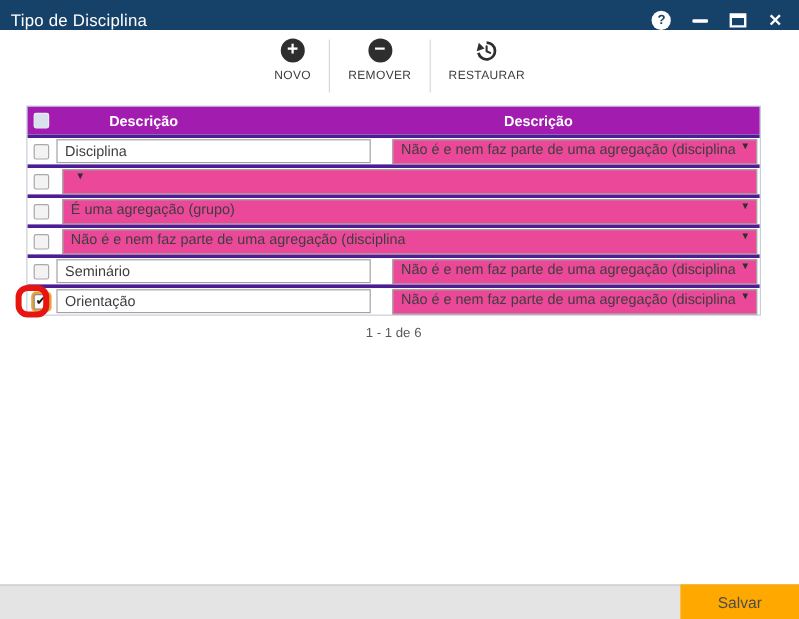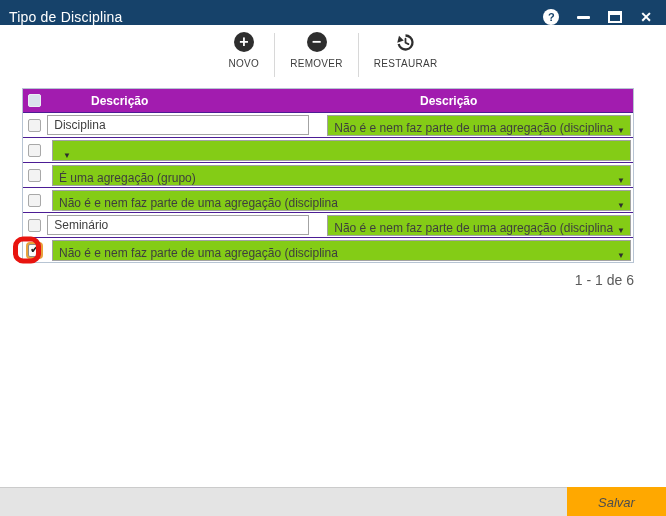--- a/index.html
+++ b/index.html
@@ -22,49 +22,49 @@
   .tool { display:flex; flex-direction:column; align-items:center; padding:0 15px; cursor:pointer; }
   .tool .circle { width:20px; height:20px; border-radius:50%; background:#2e2e2e; color:#fff;
                   display:flex; align-items:center; justify-content:center;
                   font-size:16px; font-weight:bold; line-height:0; padding-bottom:1px; }
   .tool .tlabel { font-size:10px; color:#3d3d3d; margin-top:6px; letter-spacing:.3px; }
   .tsep { width:1px; background:#d8d8d8; margin:1px 0; }
 
   
   .grid { margin:10px 0 0 22px; width:612px; border:1px solid #b7c4d3; }
   .thead { display:flex; align-items:center; height:23px; background:#a21caf; color:#fff; font-size:12px; font-weight:bold;gap:41px; }
-  .trow { display:flex; align-items:center; height:25px; border-top:1px solid #4c1d95; background:#fff; }
+  .trow { display:flex; align-items:center; height:25px; border-top:3px solid #4c1d95; background:#fff; }
   .c1 { width:23px; display:flex; align-items:center; justify-content:center; position:relative; }
   .c2 { width:285px; padding:0 12px 0 2px; }
   .c3 { flex:1; padding:0 2px 0 6px; }
   .thead .c2 { padding-left:4px; }
   .thead .c3 { padding-left:7px; }
 
   .cb { width:13px; height:13px; border:1px solid #a8a8a8; border-radius:2px; background:#f3f3f3;
         display:inline-block; position:relative; cursor:pointer; }
   .thead .cb { background:#d9e2ec; border-color:#e9eef4; }
   .cb.checked { background:#fbfbfb; border-color:#8a8a8a; box-shadow:0 0 0 2px #e8a33d; }
   .cb.checked::after { content:"✔"; position:absolute; top:-2px; left:1px; font-size:11px; color:#1d1d1d; }
 
   .red-ring { position:absolute; left:-10px; top:50%; transform:translateY(-50%);
               width:28px; height:27px; border:5px solid #e8140f; border-radius:10px; pointer-events:none; }
 
   .txt { width:100%; height:20px; border:1px solid #a3a3a3; background:#fff; font-family:inherit;
          font-size:12px; color:#3e3e3e; padding:0 6px; outline:none; }
-  .sel { height:21px; border:1px solid #a3a3a3; background:#84cc16; display:flex; align-items:flex-end;
+  .sel { height:21px; border:1px solid #a3a3a3; background:#ec4899; display:flex; align-items:flex-start;
          font-size:12px; color:#3e3e3e; padding:0 5px 0 6px; cursor:pointer; }
   .sel .selval { flex:1; white-space:nowrap; overflow:hidden; }
   .sel .arrow { font-size:8px; color:#2e2e2e; margin-left:4px; flex:0 0 auto; }
 
-  .pagination { width:612px; margin-left:22px; margin-top:9px; text-align:right; font-size:14px; color:#5a5a5a; }
+  .pagination { width:612px; margin-left:22px; margin-top:9px; text-align:center; font-size:11px; color:#5a5a5a; }
 
   
   .footer { position:absolute; left:0; bottom:0; width:666px; height:29px; background:#e4e4e4; border-top:1px solid #cbcbcb; }
   .save-btn { position:absolute; right:0; top:-1px; width:99px; height:30px; background:#ffa800; border:none;
-              font-family:inherit; font-size:13px; color:#4d4d4d; cursor:pointer;font-style:italic; }
+              font-family:inherit; font-size:13px; color:#4d4d4d; cursor:pointer; }
 </style>
 </head>
 <body>
 
 <div class="screen">
 
   <div class="titlebar">
     <span class="title">Tipo de Disciplina</span>
     <div class="wc">
       <span class="help-circle">?</span>
@@ -165,20 +165,21 @@
         <span class="arrow">▼</span>
       </div>
         </div>
     </div>
 
     <div class="trow">
       <div class="c1">
         <span class="cb checked"></span>
         <span class="red-ring"></span>
       </div>
+      <div class="c2"><input class="txt" value="Orientação" style=""></div>
       <div class="c3">
           <div class="sel">
         <span class="selval">Não é e nem faz parte de uma agregação (disciplina</span>
         <span class="arrow">▼</span>
       </div>
         </div>
     </div>
   </div>
 
   <div class="pagination">1 - 1 de 6</div>

